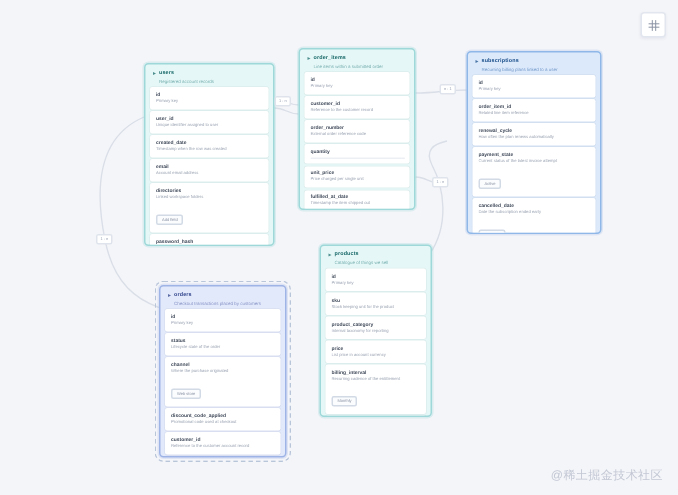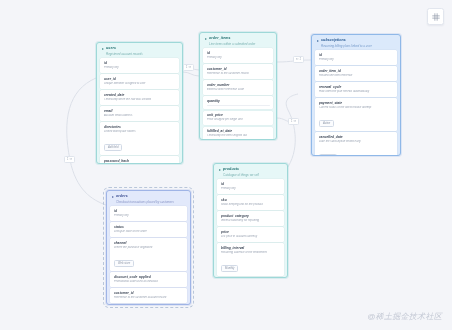--- a/index.html
+++ b/index.html
@@ -3,21 +3,21 @@
 <meta charset="utf-8">
 <style>
   html,body{margin:0;padding:0;}
   body{
     width:452px;height:330px;overflow:hidden;
     background:#f4f5f9;
     font-family:"Liberation Sans",sans-serif;
     position:relative;
     -webkit-font-smoothing:antialiased;
   }
-  .canvas{position:absolute;inset:0;font-style:italic;}
+  .canvas{position:absolute;inset:0;}
   svg.edges{position:absolute;left:0;top:0;width:452px;height:330px;pointer-events:none;}
 
   
   .node{
     position:absolute;
     border-radius:3px;
     box-sizing:border-box;
     overflow:hidden;
   }
   .node.teal{

